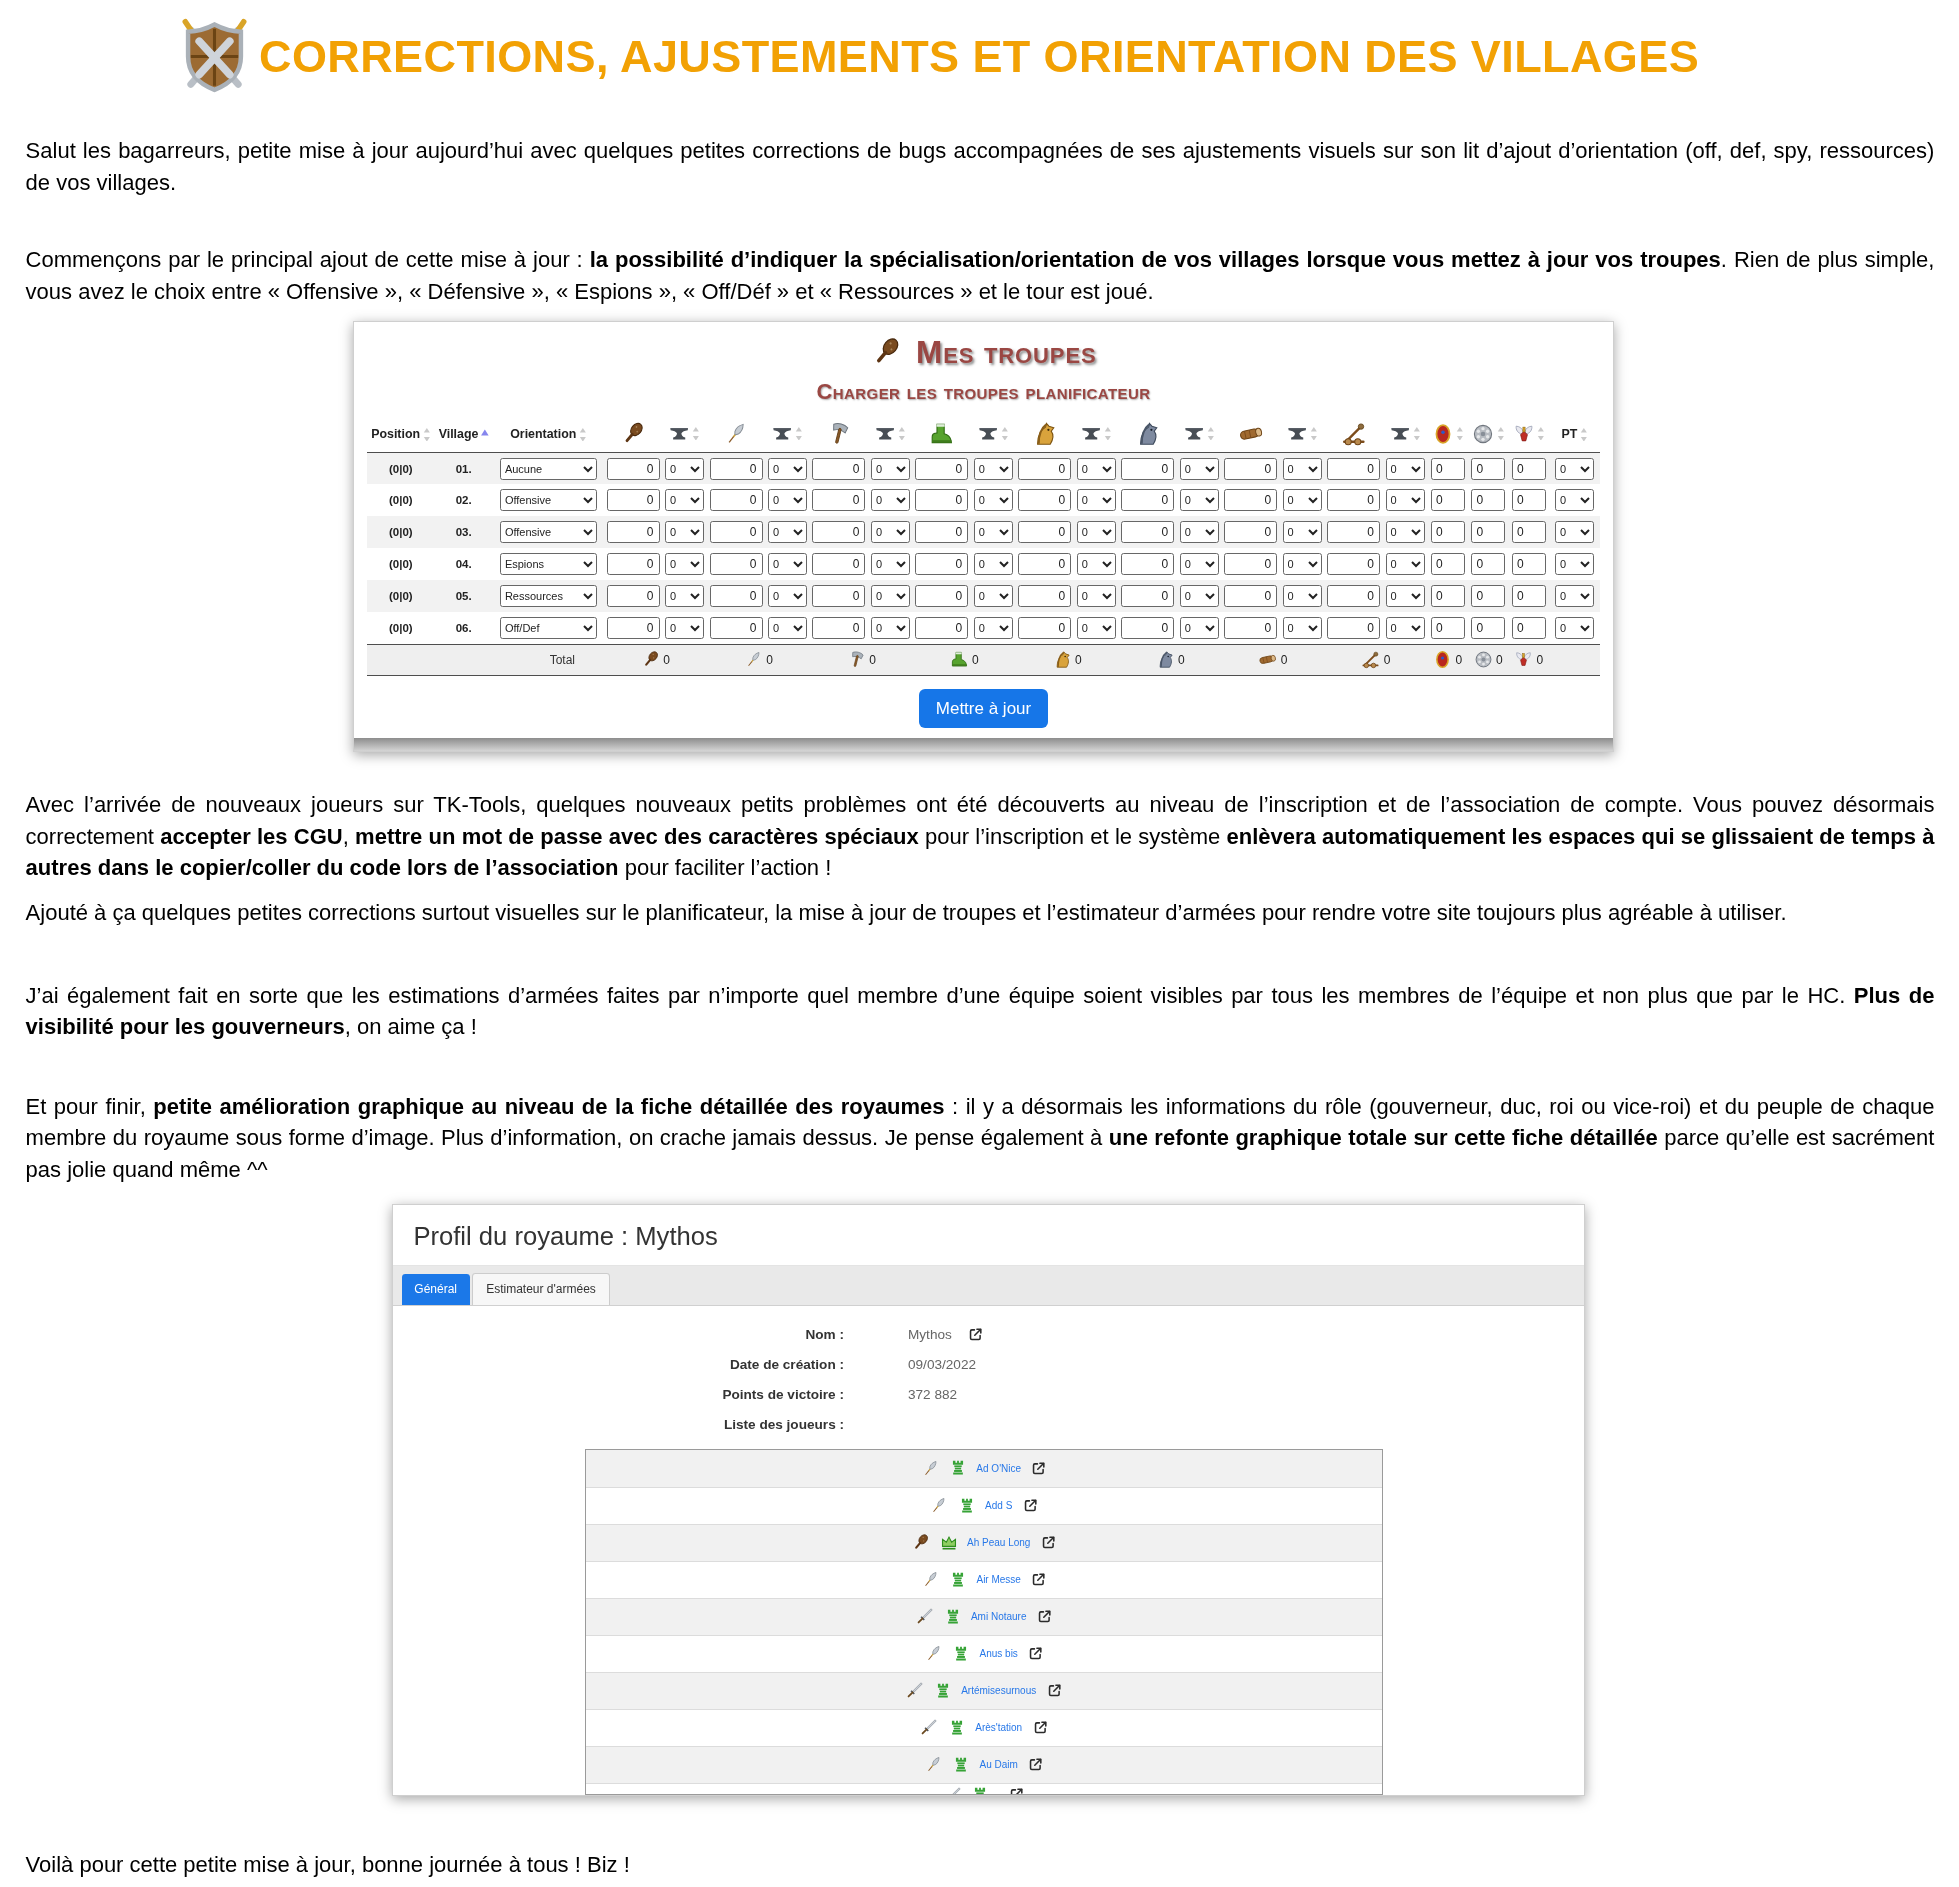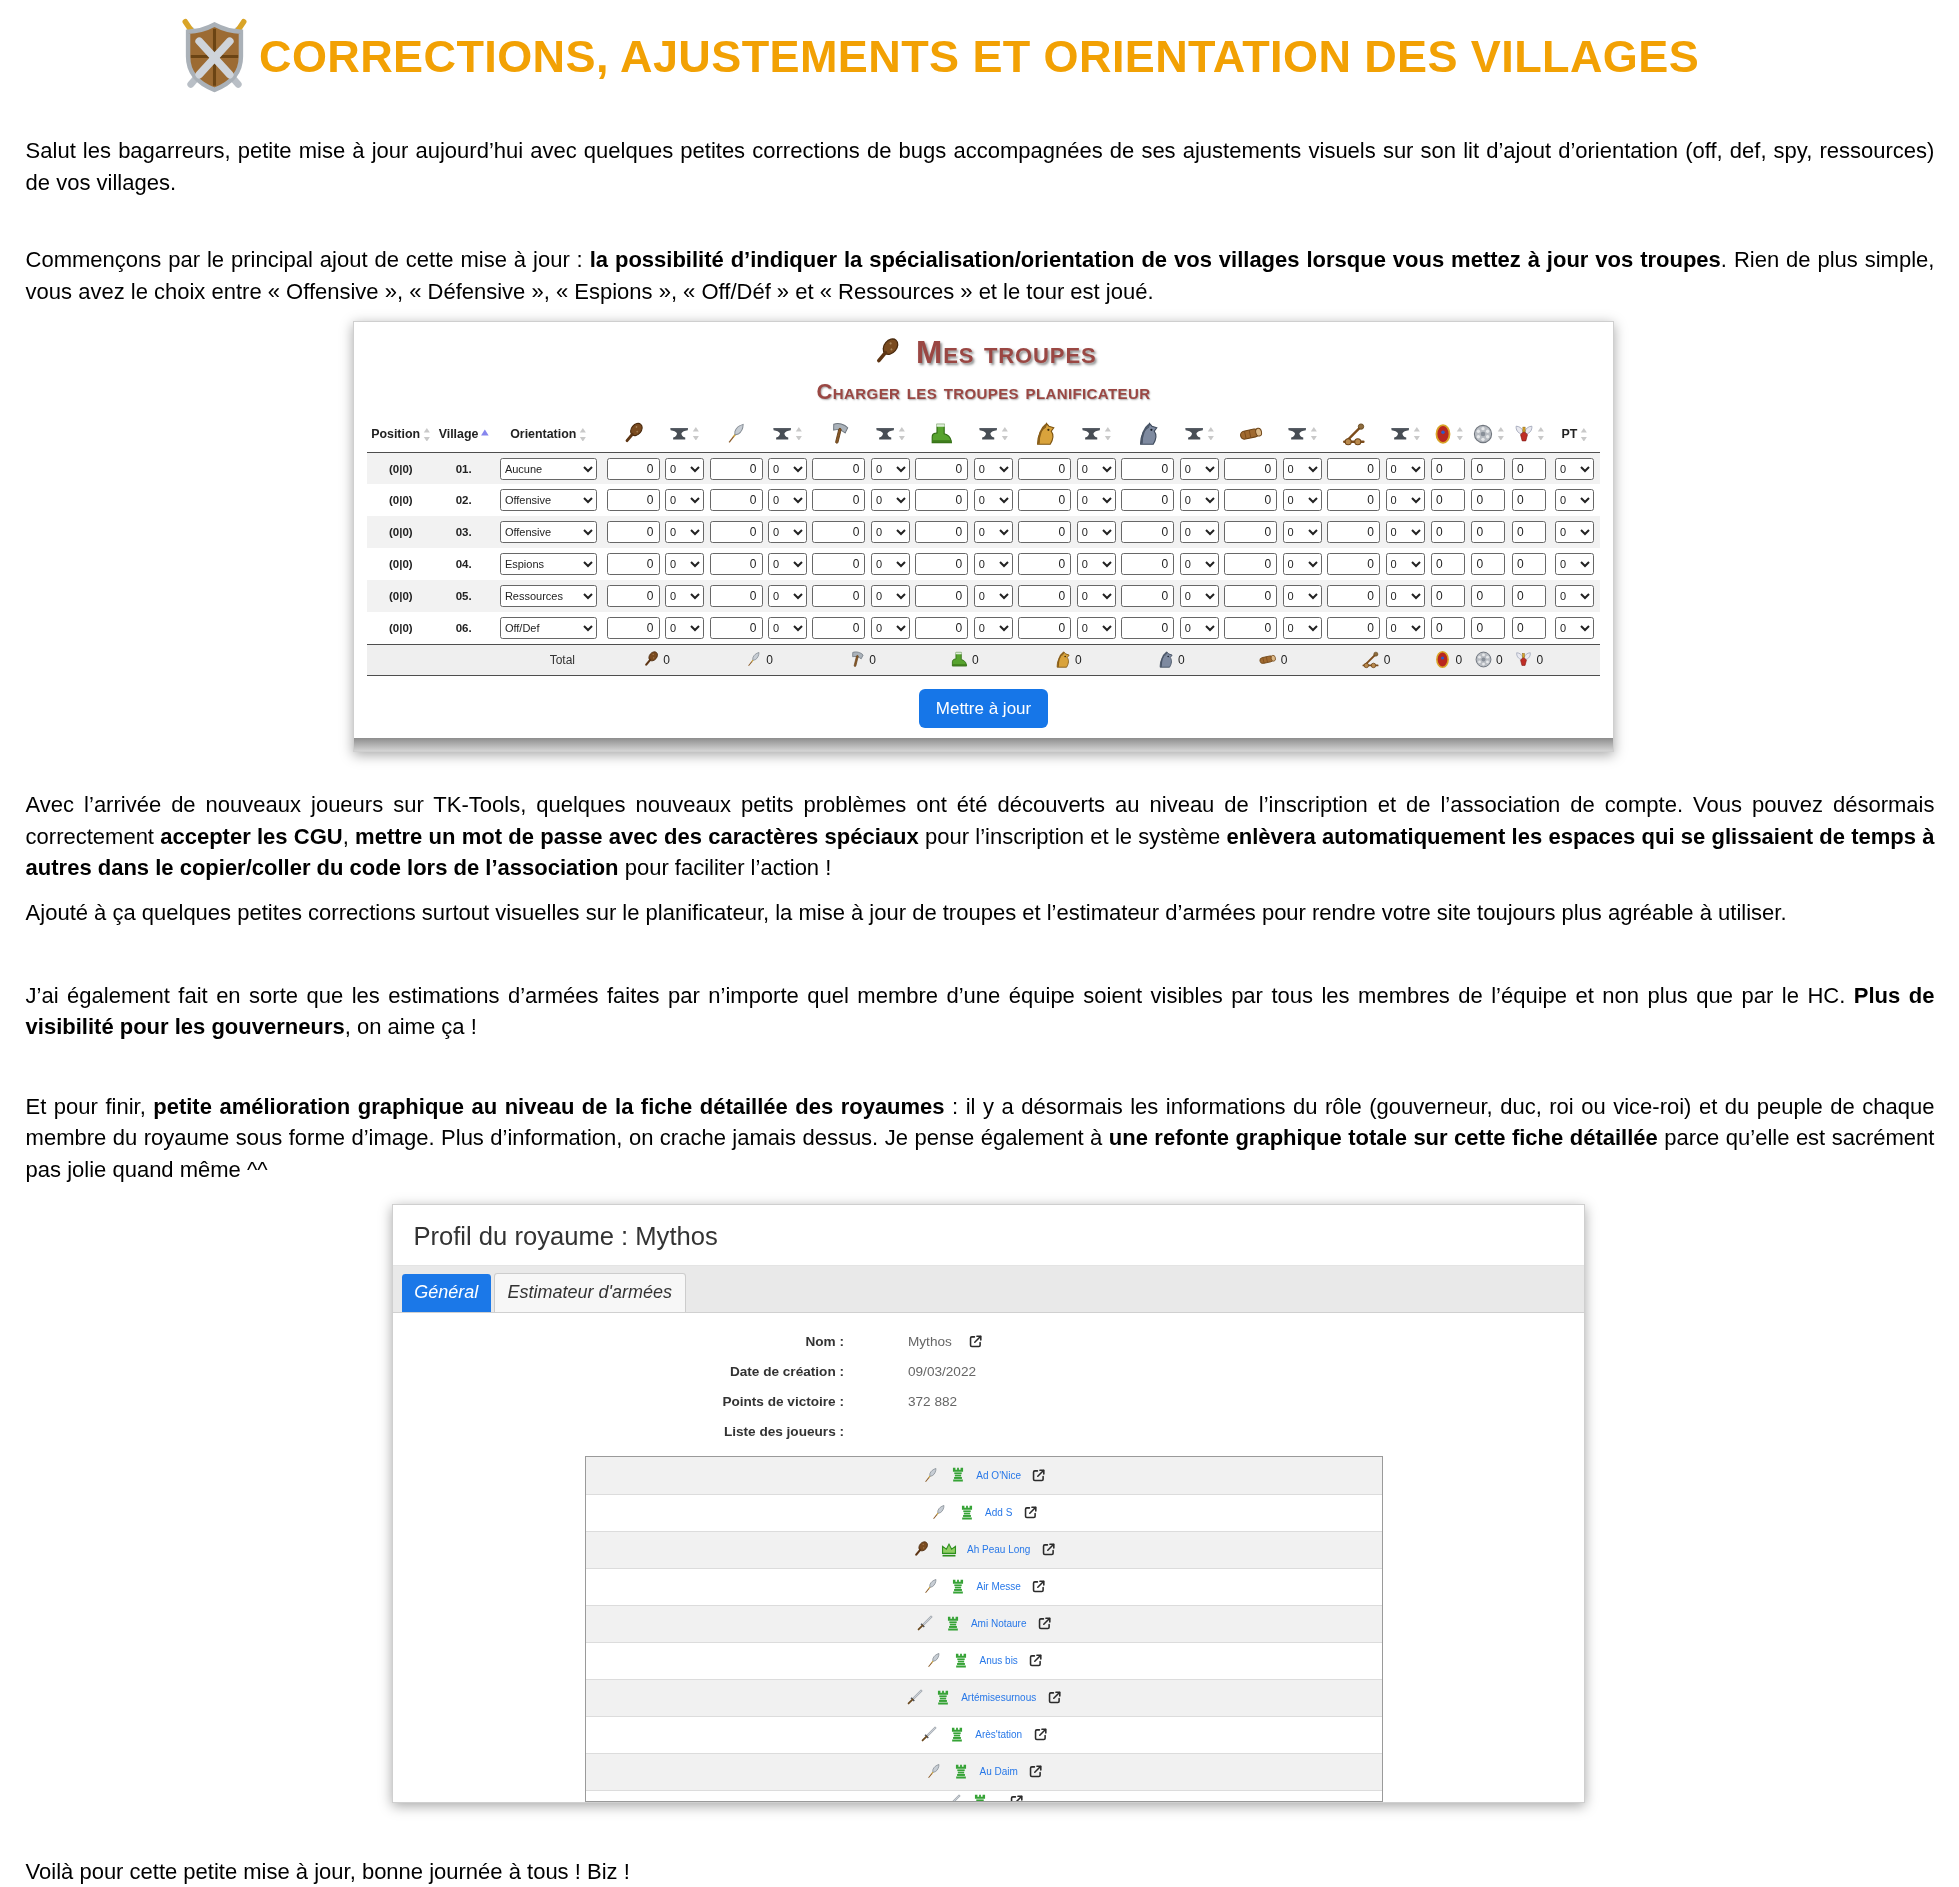--- a/index.html
+++ b/index.html
@@ -51,21 +51,21 @@
   .total-label{text-align:right;padding-right:29px;font-size:12px;color:#333;}
   .total-cell{text-align:center;}
   .tval{font-size:12px;color:#222;margin-left:3.4px;vertical-align:middle;}
   .update-btn{display:block;margin:13.6px auto 10.2px;background:#1676E8;color:#fff;border:none;border-radius:6px;font-size:17px;padding:9.4px 17px;font-family:inherit;cursor:pointer;}
   .grey-bar{height:12.8px;background:linear-gradient(180deg,#8d8d8d,#d4d4d4);}
 
   .panel-kingdom{width:1193px;margin:19px 0 0 392px;}
   .k-title{font-size:25.6px;font-weight:400;color:#333;padding:17px 20.4px 13.6px;}
   .k-divider{border-top:0.9px solid #e4e4e4;}
   .tabbar{background:#e9e9e9;padding:6.8px 0 0 8.5px;display:flex;gap:2.6px;align-items:flex-end;border-bottom:0.9px solid #d0d0d0;}
-  .tab{font-size:18px;padding:8.5px 12.8px;border-radius:3.4px 3.4px 0 0;cursor:pointer;font-style:italic;}
+  .tab{font-size:12px;padding:8.5px 12.8px;border-radius:3.4px 3.4px 0 0;cursor:pointer;}
   .tab.active{background:#1B78E8;color:#fff;}
   .tab.inactive{background:#f7f7f7;border:0.9px solid #ccc;border-bottom:none;color:#333;}
   .k-fields{padding:19px 0 3.4px;}
   .field-row{display:flex;align-items:center;margin-bottom:9.4px;min-height:20.4px;}
   .field-label{width:451px;text-align:right;font-weight:700;font-size:13.6px;color:#333;}
   .field-value{margin-left:64px;font-size:13.6px;color:#666;display:flex;align-items:center;gap:15px;}
   .player-table{width:798px;margin:1.7px 0 0 192px;border:0.9px solid #9a9a9a;}
   .player-row{height:37px;display:flex;align-items:center;justify-content:center;gap:9.4px;background:#fff;border-top:0.9px solid #dcdcdc;}
   .player-row:first-child{border-top:none;}
   .player-row.odd{background:#f1f1f1;}

